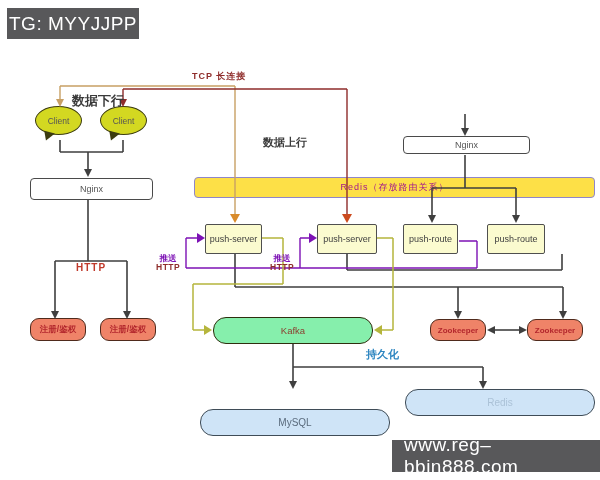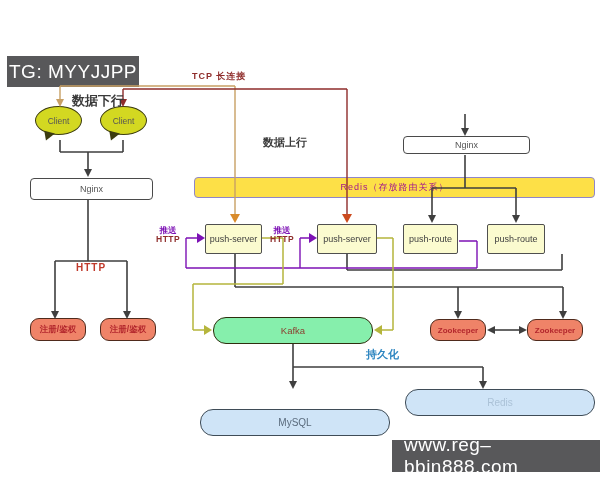--- a/index.html
+++ b/index.html
@@ -1,21 +1,21 @@
 <!DOCTYPE html>
 <html><head>
 <meta charset="utf-8">
 <style>
   * { margin:0; padding:0; box-sizing:border-box; }
   body { font-family:"Liberation Sans", sans-serif; background:#fff; }
   #stage { position:relative; width:600px; height:480px; background:#ffffff; overflow:hidden; }
 
   
   .banner { position:absolute; background:#58585a; color:#fff; display:flex; align-items:center; justify-content:center; letter-spacing:.5px; }
-  #banner-top { left:7px; top:8px; width:132px; height:31px; font-size:19px;margin-top:48px; }
+  #banner-top { left:7px; top:8px; width:132px; height:31px; font-size:19px; }
   #banner-bottom { left:392px; top:440px; width:208px; height:32px; font-size:19px;padding-left:12px; }
 
   
   .node { position:absolute; display:flex; align-items:center; justify-content:center; font-size:9px; color:#444; z-index:1; }
 
   .rect-white { background:#ffffff; border:1.5px solid #4a4a4a; border-radius:4px; color:#555; }
   .rect-yellow { background:#fbfbcf; border:1.5px solid #4f4f4f; border-radius:2px; color:#3f3f3f; }
   .pill-salmon { background:#ef8368; border:1.5px solid #4f2a1c; border-radius:9px; color:#b3272d; font-weight:bold; }
   .pill-blue { background:#cfe4f7; border:1.5px solid #3f4c57; border-radius:13px; color:#5a6b7d; }
 
@@ -45,21 +45,21 @@
   #redis-bottom { left:405px; top:389px; width:190px; height:27px; font-size:10px; color:#8ea6bd; }
   #redis-bottom .fade { opacity:.55; }
 
   
   .lbl { position:absolute; z-index:3; white-space:nowrap; }
   #lbl-tcp { left:192px; top:70px; font-size:9px; color:#8f2d2b; font-weight:bold; letter-spacing:1px; }
   #lbl-data-down { left:72px; top:92px; font-size:13px; color:#3a3a3a; font-weight:bold; }
   #lbl-data-up { left:263px; top:135px; font-size:11px; color:#3a3a3a; font-weight:bold; }
   #lbl-http-left { left:76px; top:262px; font-size:10px; color:#c0392b; font-weight:bold; letter-spacing:1px; }
   .push-lbl { text-align:center; line-height:1.1; font-size:8.5px; font-weight:bold; }
-  .push-lbl .p1 { color:#7d12b5; }
+  .push-lbl .p1 { color:#7d12b5;margin-top:28px; }
   .push-lbl .p2 { color:#8f2d2b; letter-spacing:.5px; }
   #lbl-push1 { left:156px; top:226px; }
   #lbl-push2 { left:270px; top:226px; }
   #lbl-persist { left:366px; top:347px; font-size:11px; color:#2e86c1; font-weight:bold; }
 
   svg#wires { position:absolute; left:0; top:0; z-index:2; pointer-events:none; }
 </style>
 </head>
 <body>
 

